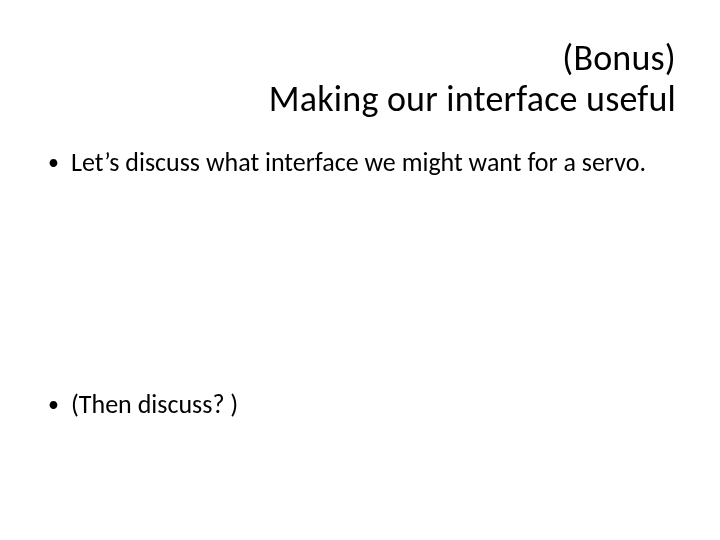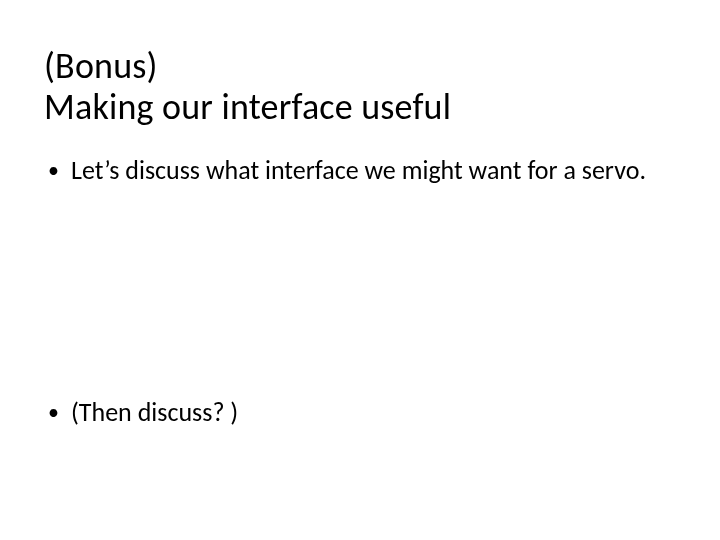--- a/index.html
+++ b/index.html
@@ -10,22 +10,22 @@
       font-family: Calibri, "Segoe UI", Arial, sans-serif;
       color: #000;
     }
     .slide {
       width: 720px;
       height: 540px;
       position: relative;
       padding: 22px 44px 40px 44px;
     }
     .title-block {
-      text-align: left;
-      margin-top: 24px;
+      text-align: right;
+      margin-top: 16px;
       margin-bottom: 26px;
     }
     .title-line {
       font-size: 36px;
       line-height: 1.15;
       letter-spacing: 0.2px;
       font-weight: 400;
     }
     .body-block {
       position: relative;

